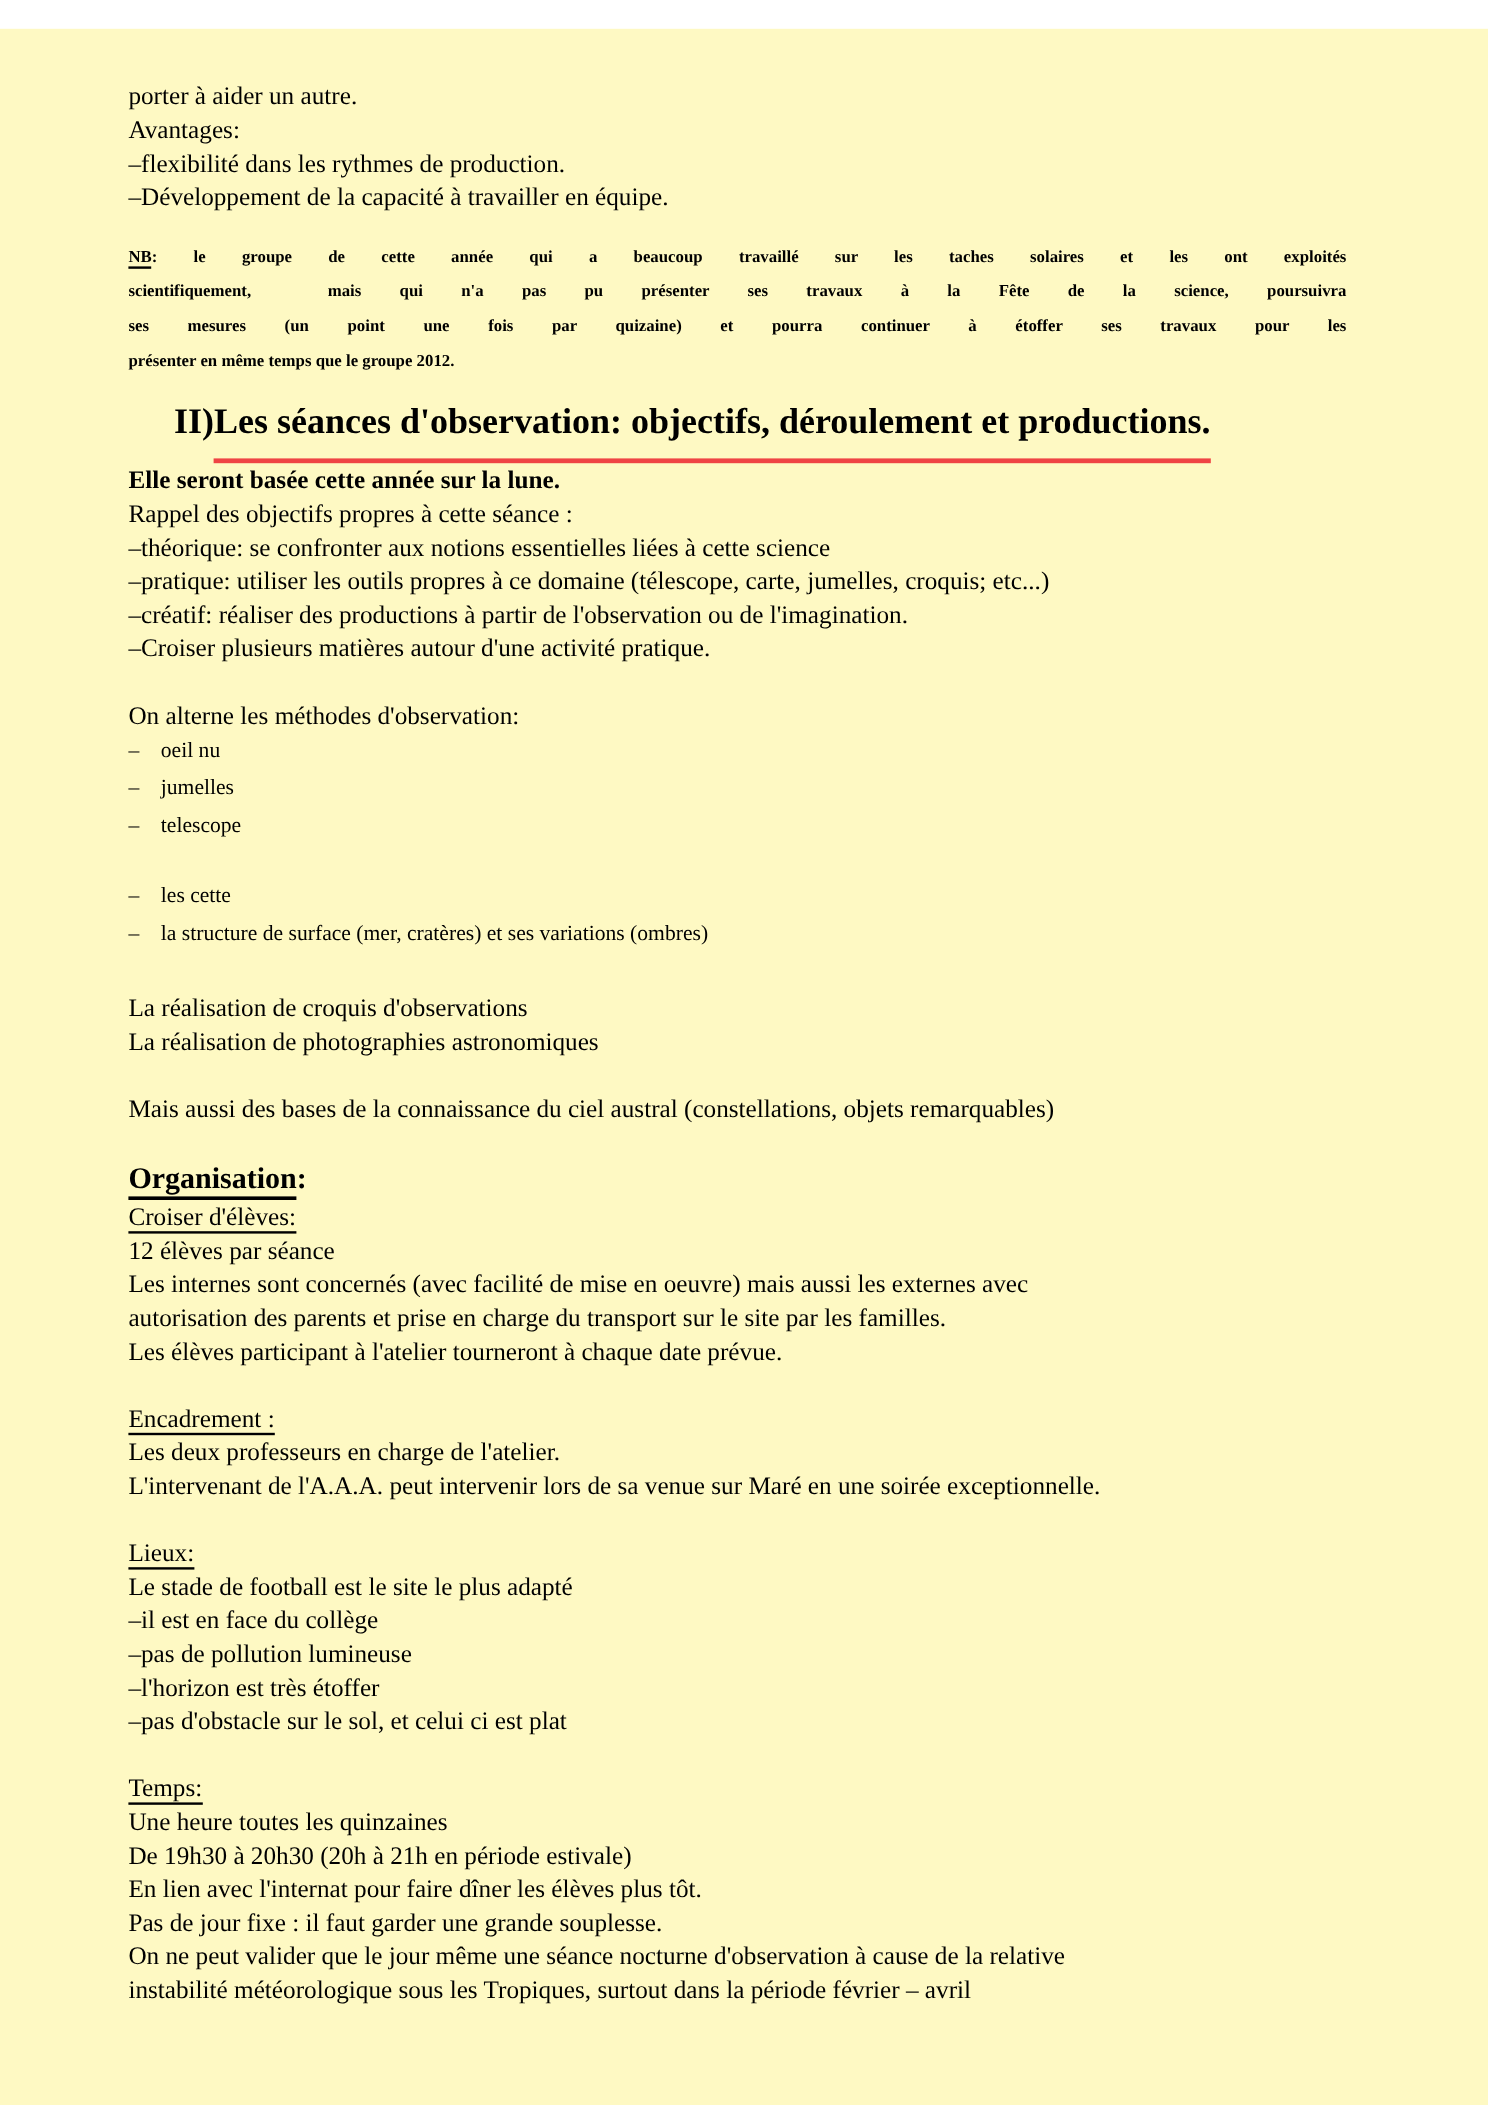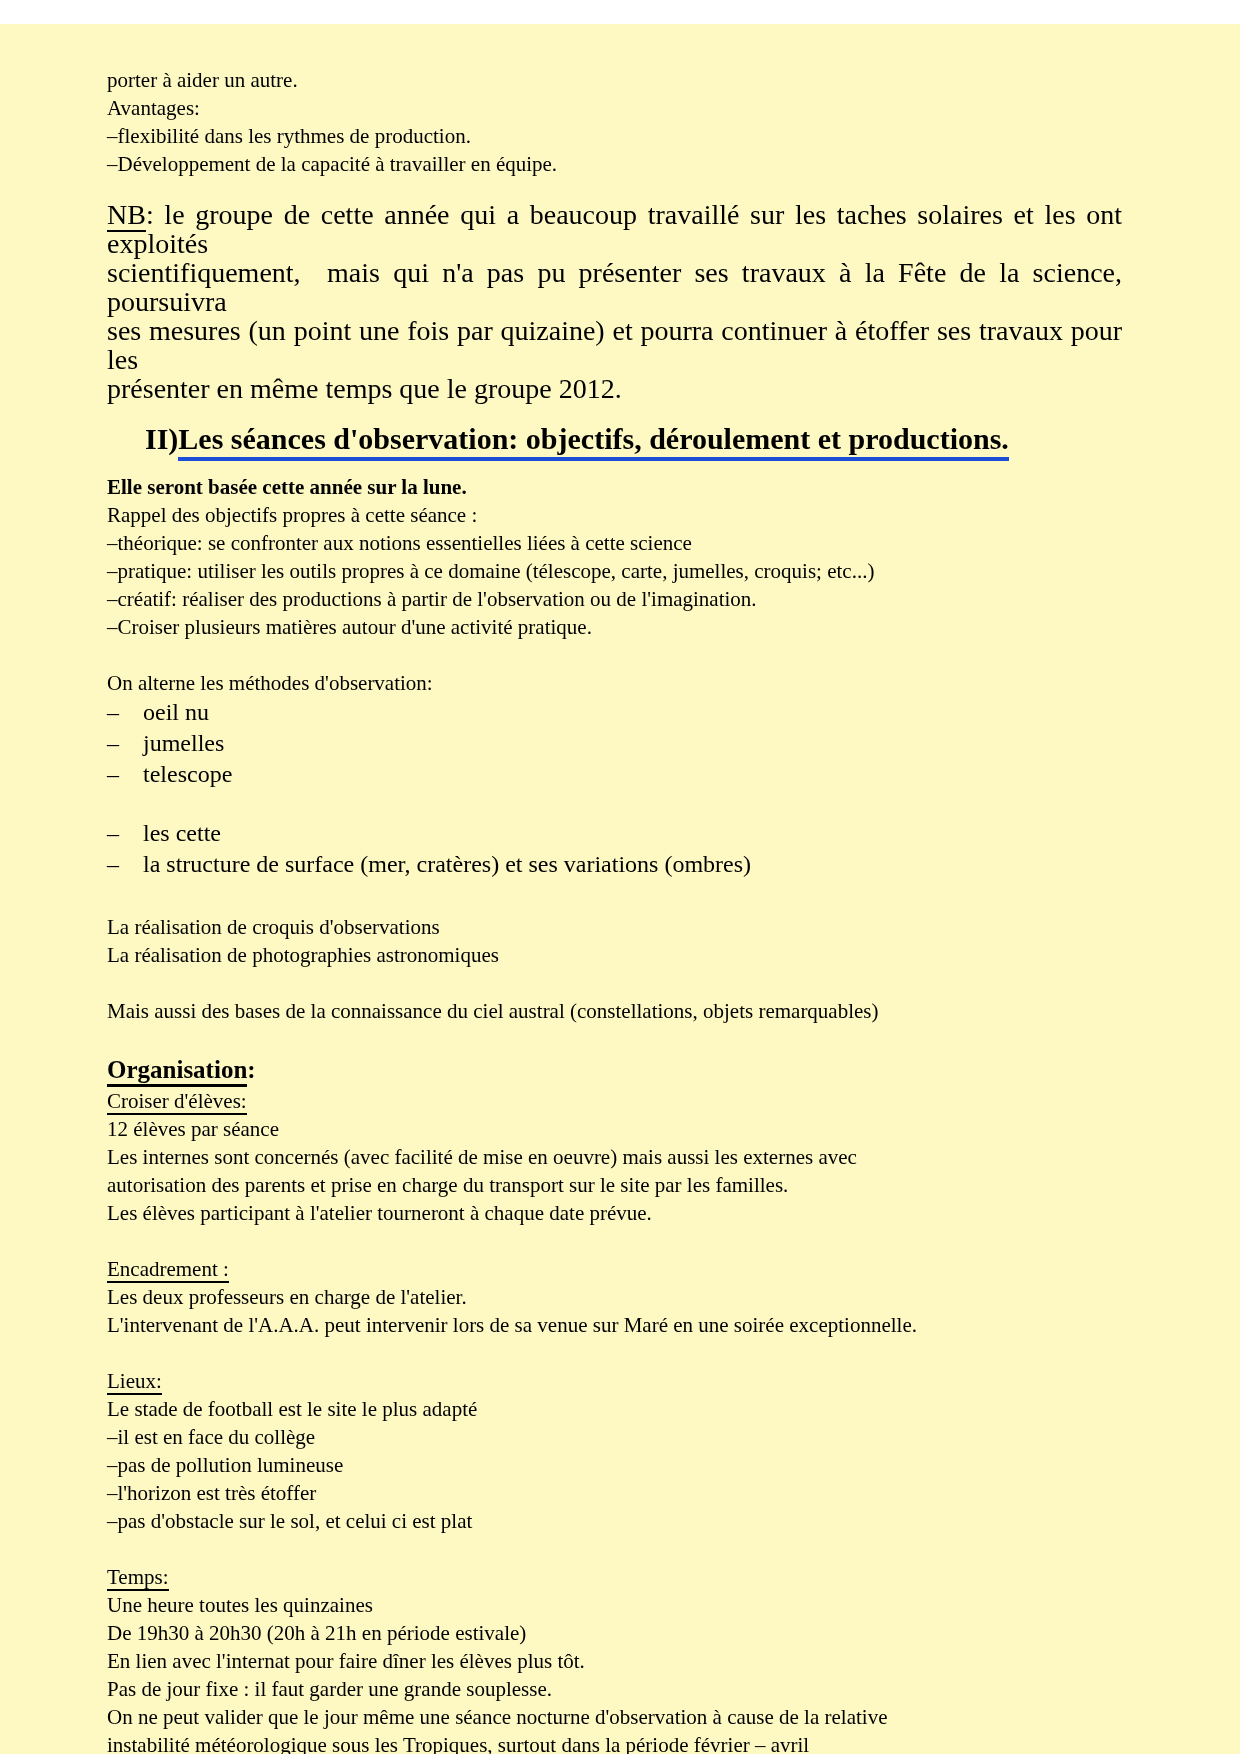--- a/index.html
+++ b/index.html
@@ -17,30 +17,30 @@
     height: 1754px;
     padding: 42px 118px 0 107px;
     background: #fef9c3;
     margin-top: 24px;
   }
   .blk { white-space: pre-wrap; }
   
   .body { font-size: 21px; line-height: 28px; }
   .bold { font-weight: bold; }
   
-  .list { font-size: 24px; line-height: 31px; }
+  .list { font-size: 18px; line-height: 31px; }
   
-  .nb { font-size: 28px; line-height: 29px; font-weight: normal; }
+  .nb { font-size: 14px; line-height: 29px; font-weight: bold; }
   .just { text-align: justify; text-align-last: justify; }
   
   .h1 {
     font-size: 30px; line-height: 44px; font-weight: bold;
     padding-left: 38px; margin-top: 14px; margin-bottom: 12px;
   }
-  .h1 .useg { border-bottom: 4px solid #1d4ed8; padding-bottom: 2px; }
+  .h1 .useg { border-bottom: 4px solid #ef4444; padding-bottom: 14px; }
   
   .h2 { font-size: 25px; line-height: 34px; font-weight: bold; }
   .h2 .useg { border-bottom: 3px solid #000; padding-bottom: 1px; }
   .h2 .normal { font-weight: bold; }
   
   .useg { border-bottom: 2px solid #000; }
   
   .spacer { height: 28px; }
   .spacer-sm { height: 22px; }
   .spacer-xs { height: 5px; }

